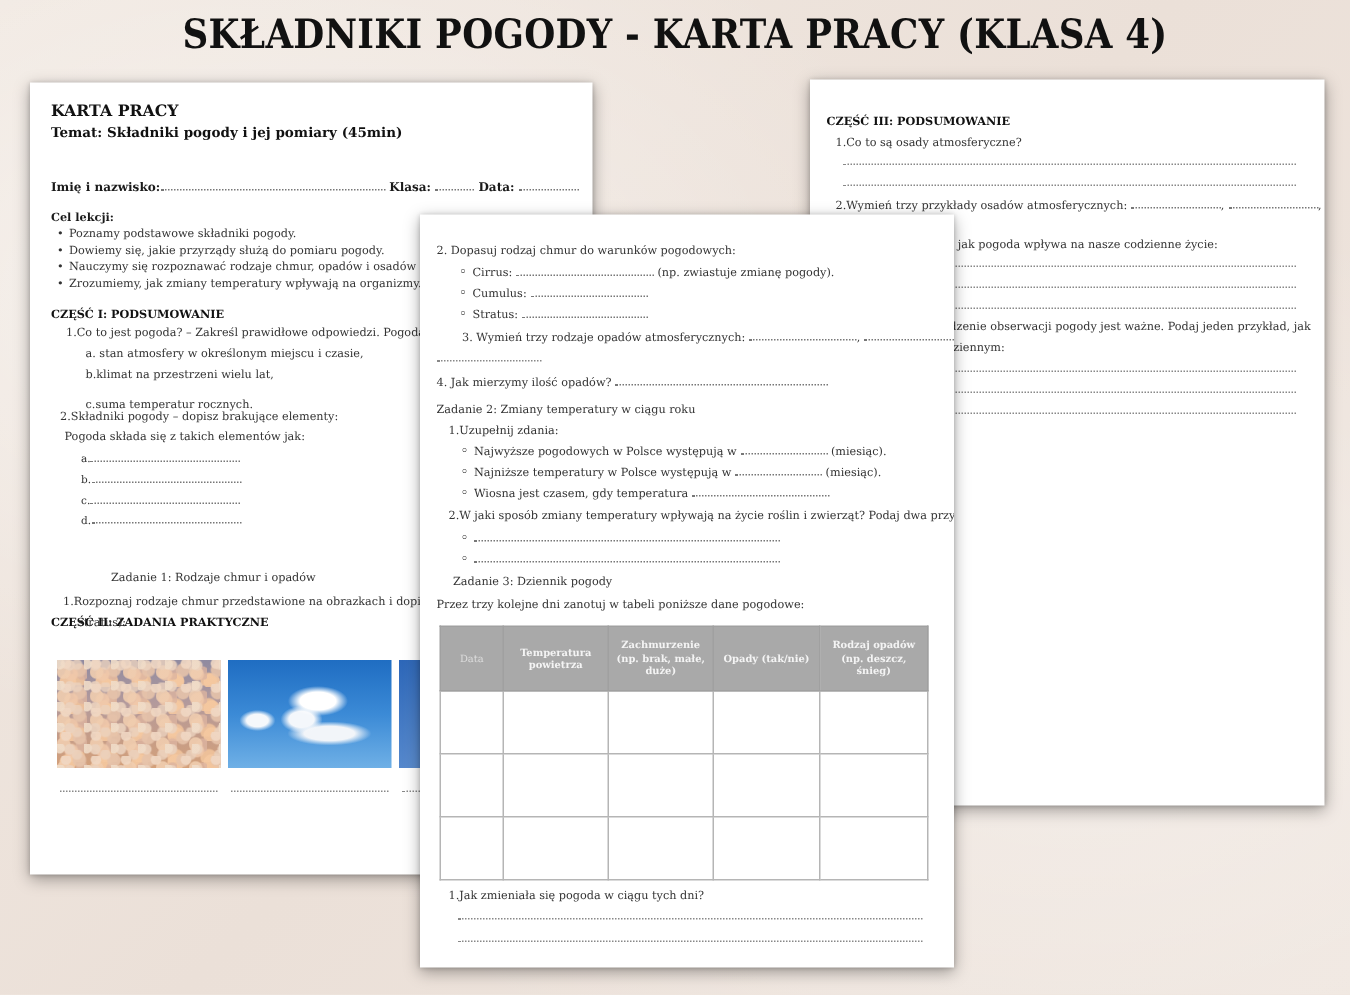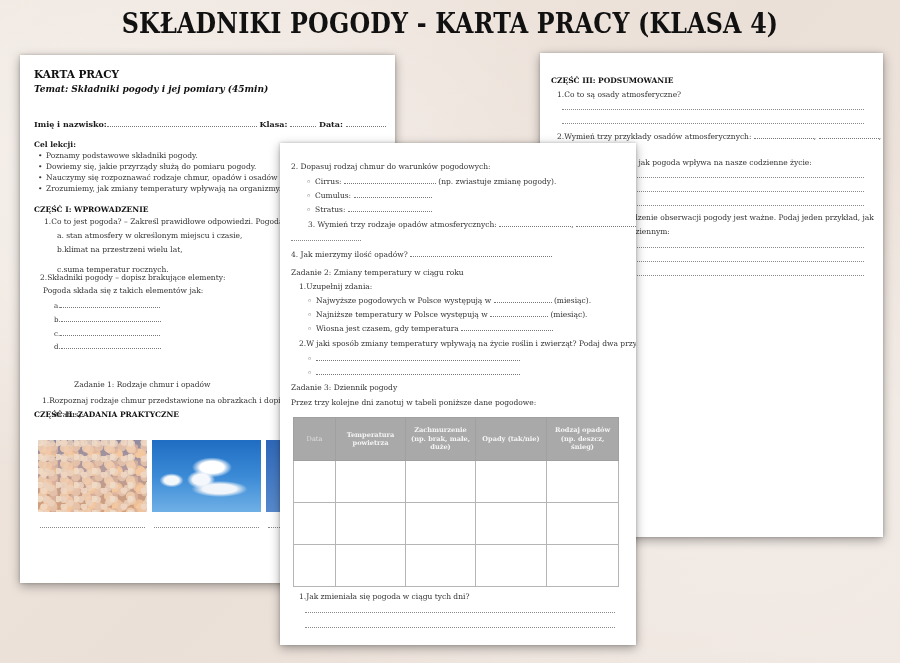--- a/index.html
+++ b/index.html
@@ -29,21 +29,21 @@
     box-shadow: 0 3px 10px rgba(0,0,0,0.35), 0 0 3px rgba(0,0,0,0.2);
     overflow: hidden;
   }
   .page-left { left: 20px; top: 55px; width: 375px; height: 528px; z-index: 1; }
   .page-right { left: 540px; top: 53px; width: 343px; height: 484px; z-index: 2; }
   .page-mid { left: 280px; top: 143px; width: 356px; height: 502px; z-index: 3; }
 
   .t { position: absolute; white-space: nowrap; font-size: 8px; line-height: 10px; color: #333; }
   .b { font-weight: bold; color: #1a1a1a; }
   .h1 { font-size: 10.5px; font-weight: bold; color: #111; }
-  .h2 { font-size: 9px; font-weight: bold; color: #111; font-style: italic; }
+  .h2 { font-size: 9px; font-weight: bold; color: #111; }
   .sec { font-size: 7.5px; font-weight: bold; color: #111; }
   .bullet::before { content: "•"; position: absolute; left: -8px; }
   .circ::before { content: "◦"; position: absolute; left: -9px; font-size: 9px; }
   .dots { display: inline-block; border-bottom: 1px dotted #777; height: 7px; vertical-align: baseline; }
   .line {
     position: absolute; height: 0; border-bottom: 1px dotted #888;
   }
 
   .img { position: absolute; height: 72px; width: 109px; }
   .img-clouds1 {
@@ -98,21 +98,21 @@
     <span>Klasa:</span> <span class="dots" style="width:26px;"></span>
     <span>Data:</span> <span class="dots" style="width:40px;"></span>
   </div>
 
   <div class="t b" style="left:14px; top:85px; font-size:7.5px;">Cel lekcji:</div>
   <div class="t bullet" style="left:26px; top:96px; font-size:7.5px;">Poznamy podstawowe składniki pogody.</div>
   <div class="t bullet" style="left:26px; top:107px; font-size:7.5px;">Dowiemy się, jakie przyrządy służą do pomiaru pogody.</div>
   <div class="t bullet" style="left:26px; top:118px; font-size:7.5px;">Nauczymy się rozpoznawać rodzaje chmur, opadów i osadów atmo</div>
   <div class="t bullet" style="left:26px; top:129px; font-size:7.5px;">Zrozumiemy, jak zmiany temperatury wpływają na organizmy.</div>
 
-  <div class="t sec" style="left:14px; top:150px;">CZĘŚĆ I: WPROWADZENIE</div>
+  <div class="t sec" style="left:14px; top:150px;">CZĘŚĆ I: PODSUMOWANIE</div>
   <div class="t" style="left:24px; top:162px; font-size:7.5px;">1.Co to jest pogoda? – Zakreśl prawidłowe odpowiedzi. Pogoda to:</div>
   <div class="t" style="left:37px; top:176px; font-size:7.5px;">a. stan atmosfery w określonym miejscu i czasie,</div>
   <div class="t" style="left:37px; top:190px; font-size:7.5px;">b.klimat na przestrzeni wielu lat,</div>
   <div class="t" style="left:37px; top:210px; font-size:7.5px;text-align:center;">c.suma temperatur rocznych.</div>
   <div class="t" style="left:20px; top:218px; font-size:7.5px;">2.Składniki pogody – dopisz brakujące elementy:</div>
   <div class="t" style="left:23px; top:231px; font-size:7.5px;">Pogoda składa się z takich elementów jak:</div>
 
   <div class="t" style="left:34px; top:246px; font-size:7px;"><span>a.</span><span class="dots" style="width:100px;"></span></div>
   <div class="t" style="left:34px; top:260px; font-size:7px;"><span>b.</span><span class="dots" style="width:100px;"></span></div>
   <div class="t" style="left:34px; top:274px; font-size:7px;"><span>c.</span><span class="dots" style="width:100px;"></span></div>
@@ -160,21 +160,21 @@
 
   <div class="t" style="left:11px; top:125px; font-size:7.5px;">Zadanie 2: Zmiany temperatury w ciągu roku</div>
   <div class="t" style="left:19px; top:139px; font-size:7.5px;">1.Uzupełnij zdania:</div>
   <div class="t circ" style="left:36px; top:153px; font-size:7.5px;"><span>Najwyższe pogodowych w Polsce występują w</span> <span class="dots" style="width:58px;"></span> <span>(miesiąc).</span></div>
   <div class="t circ" style="left:36px; top:167px; font-size:7.5px;"><span>Najniższe temperatury w Polsce występują w</span> <span class="dots" style="width:58px;"></span> <span>(miesiąc).</span></div>
   <div class="t circ" style="left:36px; top:181px; font-size:7.5px;"><span>Wiosna jest czasem, gdy temperatura</span> <span class="dots" style="width:92px;"></span></div>
   <div class="t" style="left:19px; top:196px; font-size:7.5px;">2.W jaki sposób zmiany temperatury wpływają na życie roślin i zwierząt? Podaj dwa przykłady:</div>
   <div class="t circ" style="left:36px; top:211px; font-size:7.5px;"><span class="dots" style="width:204px;"></span></div>
   <div class="t circ" style="left:36px; top:225px; font-size:7.5px;"><span class="dots" style="width:204px;"></span></div>
 
-  <div class="t" style="left:11px; top:240px; font-size:7.5px;">Zadanie 3: Dziennik pogody</div>
+  <div class="t" style="left:22px; top:240px; font-size:7.5px;">Zadanie 3: Dziennik pogody</div>
   <div class="t" style="left:11px; top:255px; font-size:7.5px;">Przez trzy kolejne dni zanotuj w tabeli poniższe dane pogodowe:</div>
 
   <table class="weather" style="left:13px; top:274px; width:325px;">
     <colgroup>
       <col style="width:42px">
         <col style="width:70px">
         <col style="width:70px">
         <col style="width:71px">
         <col style="width:72px">
     </colgroup>

